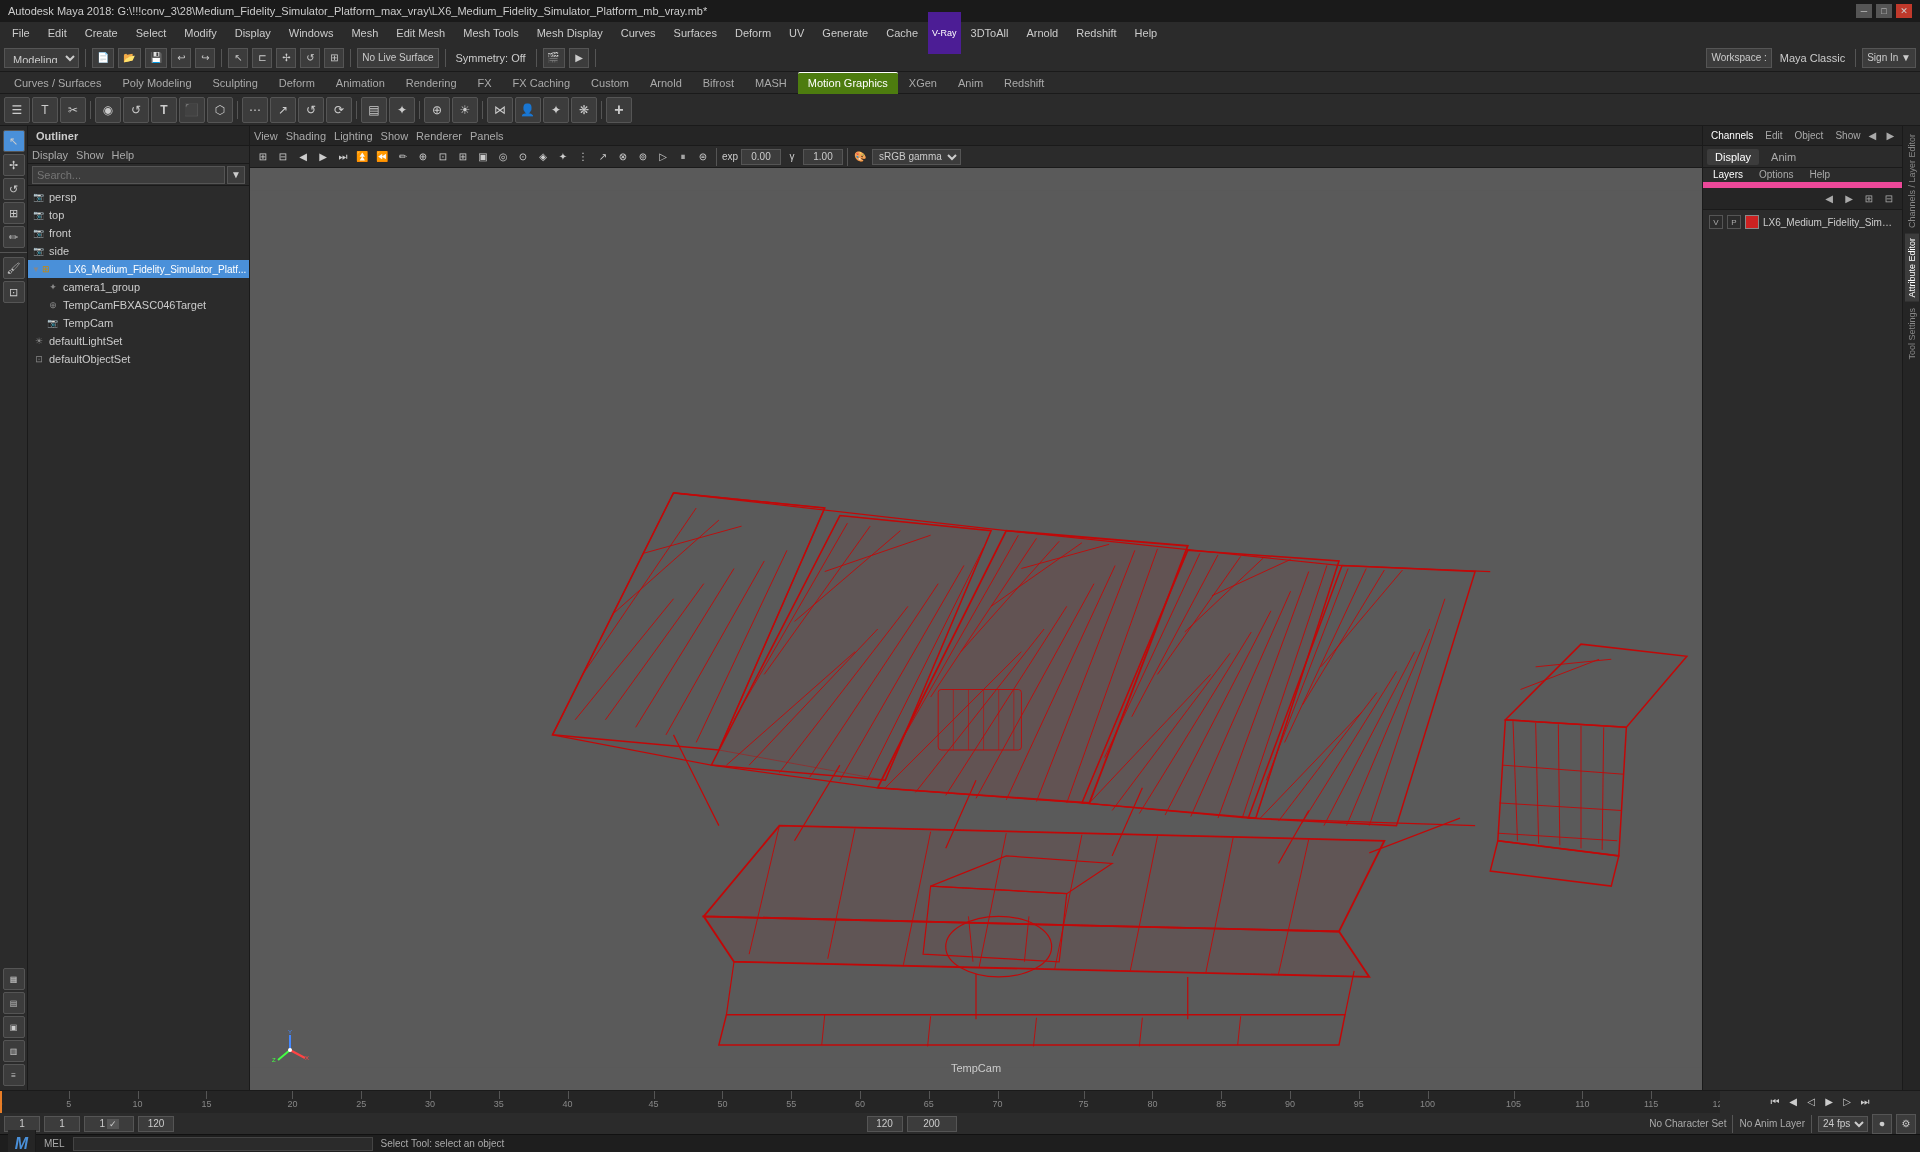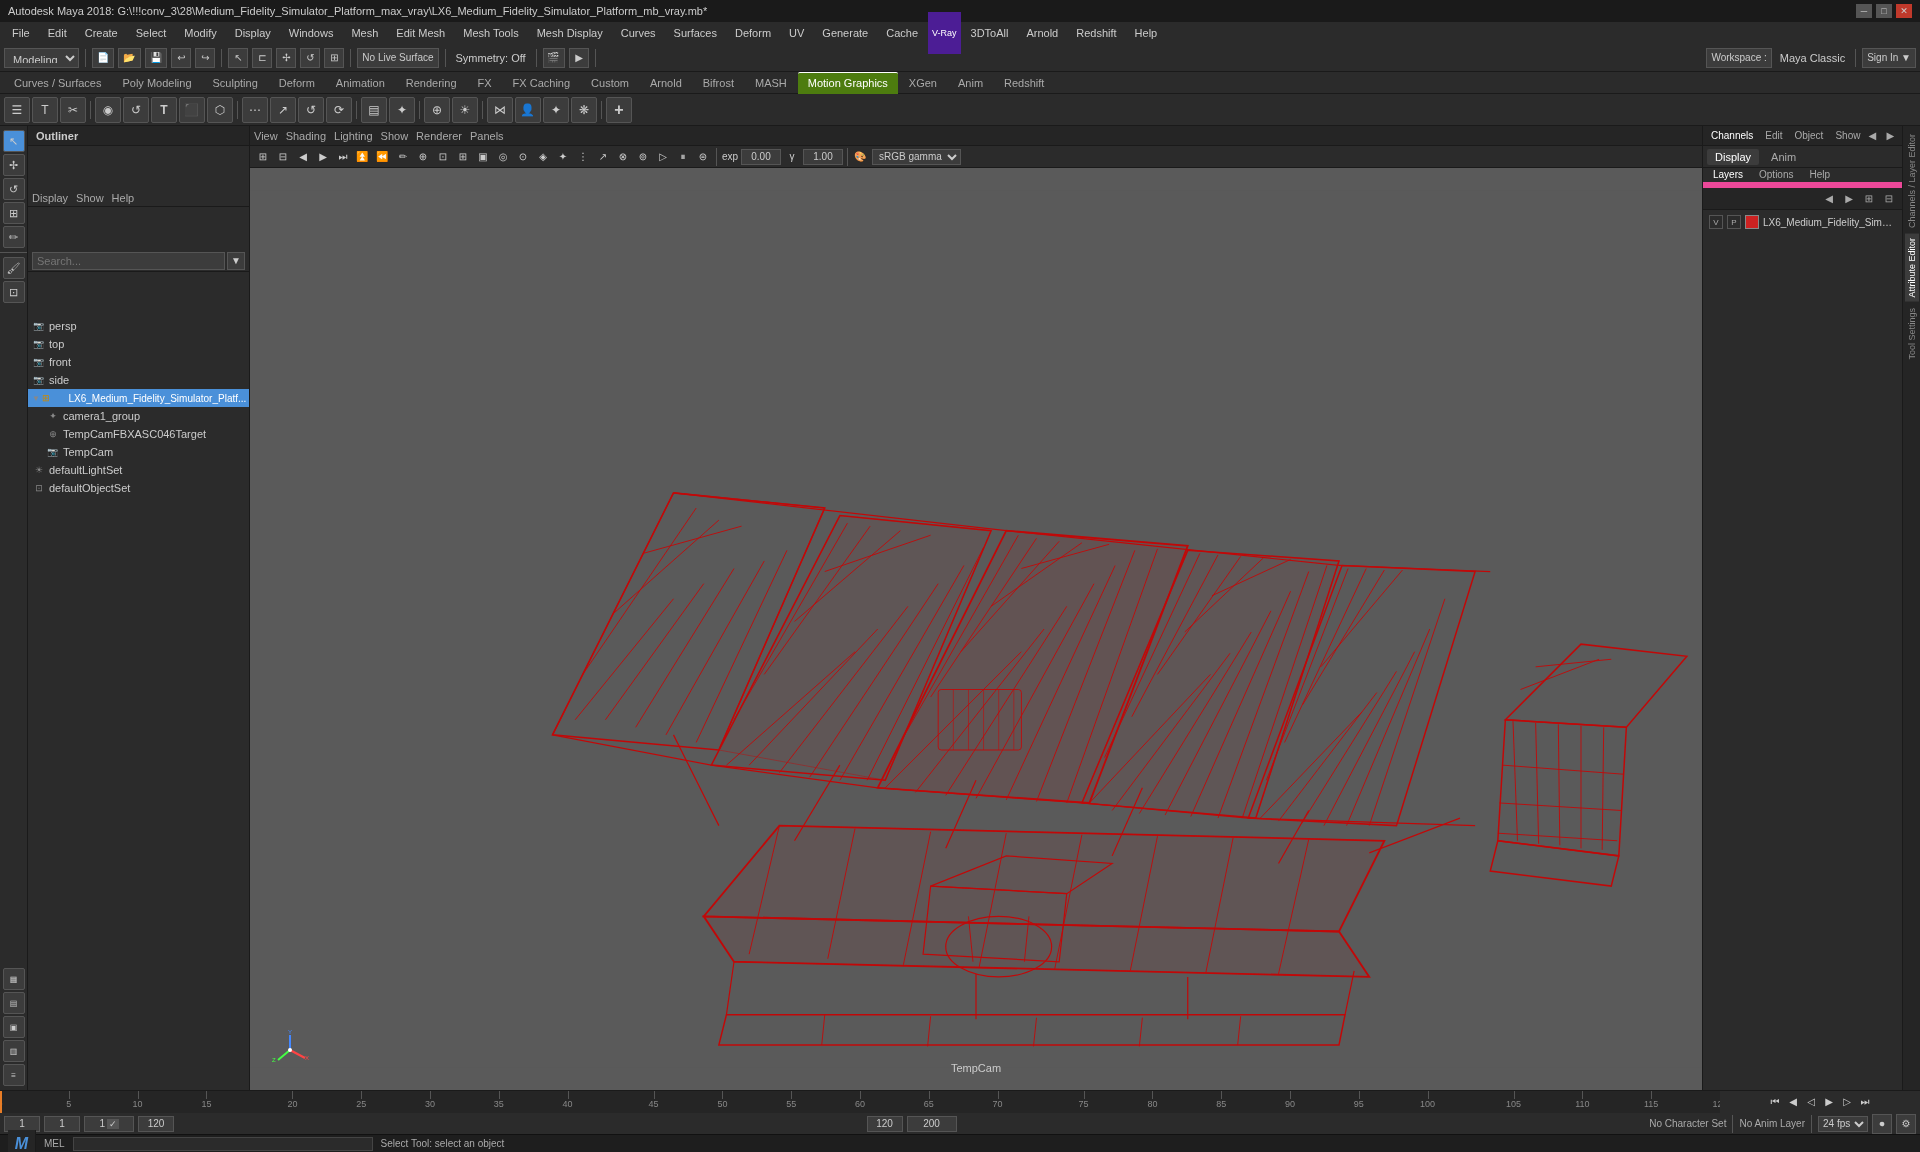--- a/index.html
+++ b/index.html
@@ -190,21 +190,20 @@
     }
     .side-tool-btn.active { background: #4a90d9; }
 
     
     #outliner {
       width: 222px;
       background: #2b2b2b;
       display: flex;
       flex-direction: column;
       border-right: 1px solid #1a1a1a;
-      gap: 43px;
     }
     #outliner-header {
       height: 20px;
       background: #252525;
       display: flex;
       align-items: center;
       padding: 0 8px;
       font-size: 11px;
       font-weight: bold;
       color: #cccccc;

